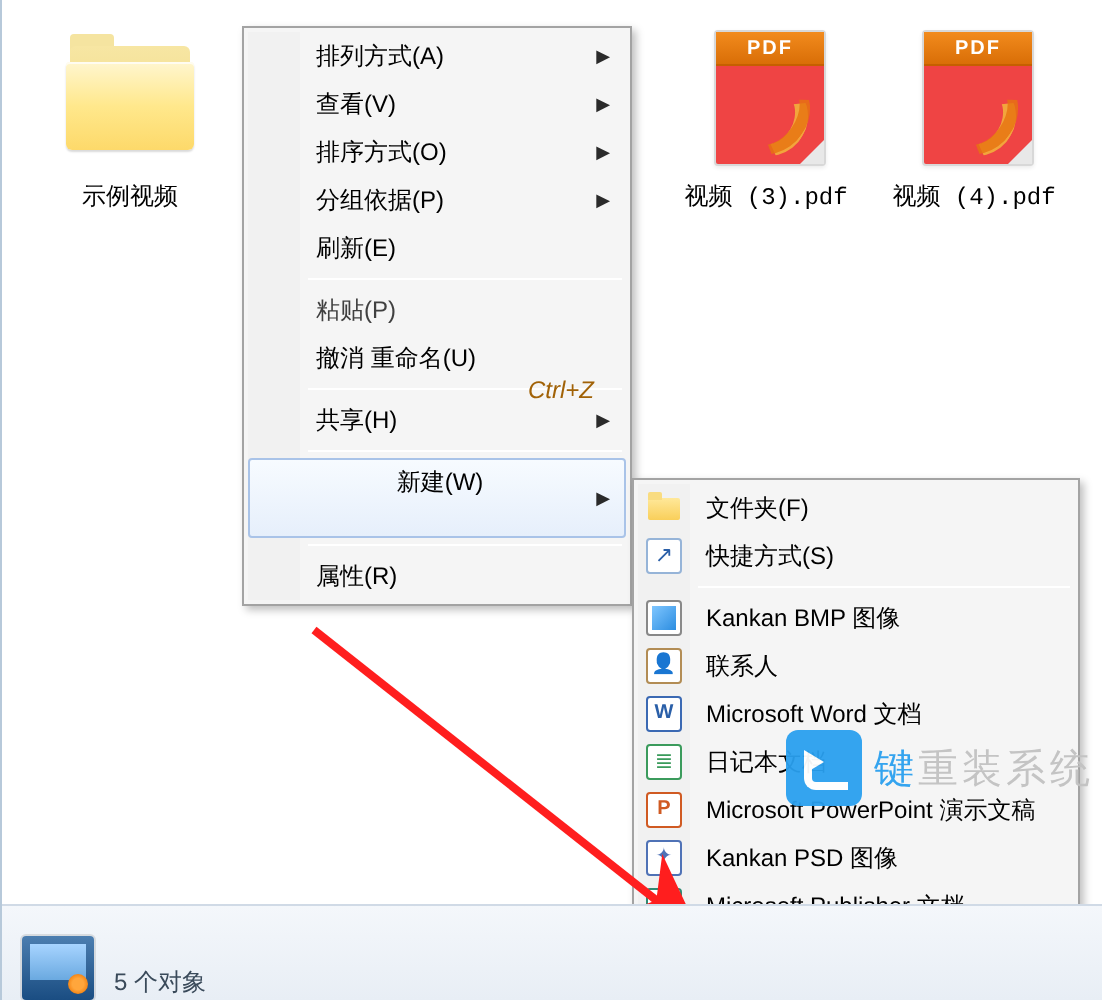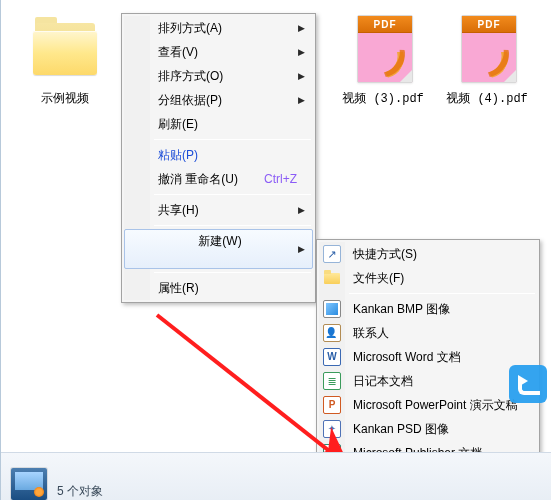--- a/index.html
+++ b/index.html
@@ -63,21 +63,21 @@
     color: #000;
     line-height: 14px;
     margin-top: 4px;
     font-family: Liberation Mono, monospace;
   }
   .pdf-item { width: 86px; }
   .pdf-item.p1 { left: 338px; }
   .pdf-item.p2 { left: 442px; }
   .pdf-icon {
     width: 56px; height: 68px;
-    background: #f9a8d4;
+    background: #ef4444;
     border: 1px solid #d8d8d8;
     border-radius: 2px;
     position: relative;
     margin: 0 auto;
     box-shadow: 0 1px 2px rgba(0,0,0,0.08);
   }
   .pdf-top {
     position: absolute; left: 0; top: 0; right: 0;
     height: 17px;
     background: linear-gradient(to bottom, #f28b1d, #d96e07);
@@ -129,31 +129,32 @@
   }
   .ctx-row {
     position: relative;
     height: 24px;
     padding-left: 34px;
     padding-right: 30px;
     line-height: 24px;
     color: #000;
     white-space: nowrap;
   }
-  .ctx-row.disabled { color: #1d4ed8; }
+  .ctx-row.disabled { color: #404040; }
   .ctx-row .arrow {
     position: absolute; right: 8px; top: 0; bottom: 0;
     display: flex; align-items: center;
     font-size: 9px;
     color: #2a2a2a;
   }
   .ctx-row .shortcut {
-    position: absolute; right: 16px; top: 0;
+    position: absolute; right: 16px; top: 16px;
     line-height: 24px;
-    color: #8b5cf6;
+    color: #a16207;
+    font-style: italic;
   }
   .ctx-sep {
     height: 1px;
     margin: 3px 2px 3px 30px;
     background: #d7d7d7;
     border-bottom: 1px solid #fff;
   }
   .ctx-row.hovered {
     background: linear-gradient(to bottom, #f7fbff, #e6effb);
     border: 1px solid #a9c3e8;
@@ -341,22 +342,22 @@
       <div class="ctx-sep"></div>
       <div class="ctx-row"><span>共享(H)</span><span class="arrow">▶</span></div>
       <div class="ctx-sep"></div>
       <div class="ctx-row hovered"><span>新建(W)</span><span class="arrow">▶</span></div>
       <div class="ctx-sep"></div>
       <div class="ctx-row"><span>属性(R)</span></div>
     </div>
 
     <div class="ctx-menu sub-menu">
       <div class="icon-col"></div>
+      <div class="ctx-row"><span class="mini-icon ic-folder"></span><span>文件夹(F)</span></div>
       <div class="ctx-row"><span class="mini-icon ic-link"></span><span>快捷方式(S)</span></div>
-      <div class="ctx-row"><span class="mini-icon ic-folder"></span><span>文件夹(F)</span></div>
       <div class="ctx-sep"></div>
       <div class="ctx-row"><span class="mini-icon ic-bmp"></span><span>Kankan BMP 图像</span></div>
       <div class="ctx-row"><span class="mini-icon ic-contact"></span><span>联系人</span></div>
       <div class="ctx-row"><span class="mini-icon ic-word"></span><span>Microsoft Word 文档</span></div>
       <div class="ctx-row"><span class="mini-icon ic-journal"></span><span>日记本文档</span></div>
       <div class="ctx-row"><span class="mini-icon ic-ppt"></span><span>Microsoft PowerPoint 演示文稿</span></div>
       <div class="ctx-row"><span class="mini-icon ic-psd"></span><span>Kankan PSD 图像</span></div>
       <div class="ctx-row"><span class="mini-icon ic-pub"></span><span>Microsoft Publisher 文档</span></div>
       <div class="ctx-row"><span class="mini-icon ic-rar"></span><span>WinRAR 压缩文件管理器</span></div>
       <div class="ctx-row sel-text"><span class="mini-icon ic-txt"></span><span>文本文档</span></div>
@@ -367,20 +368,21 @@
       <defs>
         <marker id="ah" markerWidth="12" markerHeight="12" refX="9" refY="5" orient="auto">
           <path d="M0,0 L10,5 L0,10 L3,5 Z" fill="#ff1e1e"></path>
         </marker>
       </defs>
       <line x1="5" y1="5" x2="195" y2="155" stroke="#ff1e1e" stroke-width="4" marker-end="url(#ah)"></line>
     </svg>
 
     <div class="watermark">
       <div class="wm-badge"></div>
+      <div class="wm-text"><span class="accent">键</span><span>重装系统</span></div>
     </div>
 
   </div>
 
   <div class="status-bar">
     <div class="status-thumb"></div>
     <div class="status-text">5 个对象</div>
   </div>
 
 </div>

